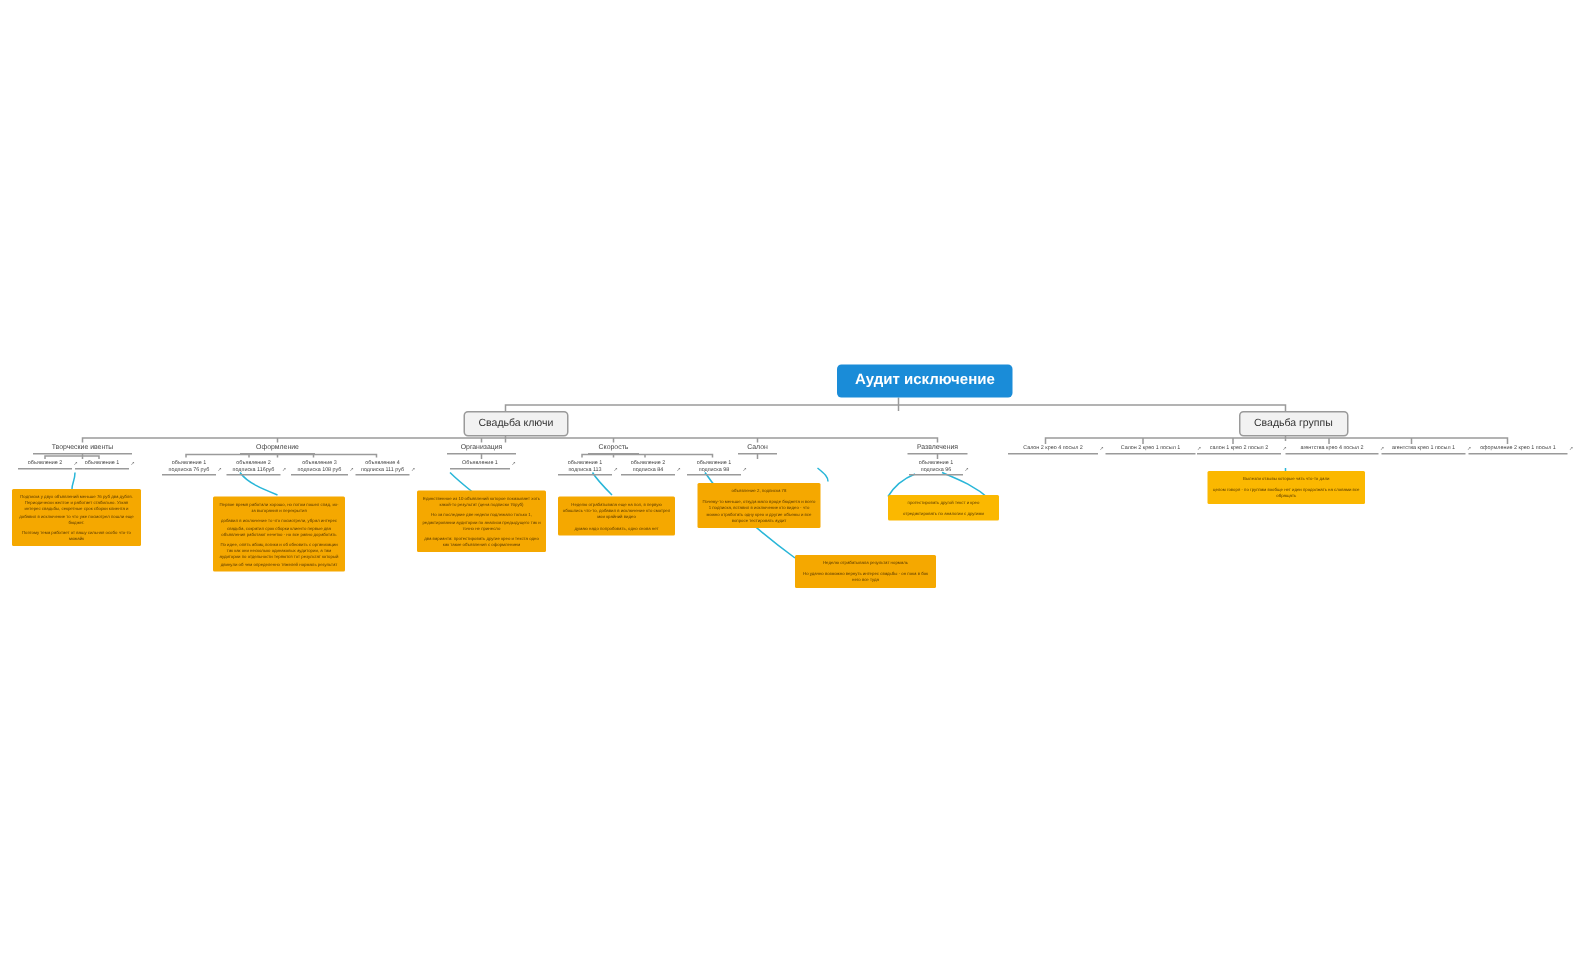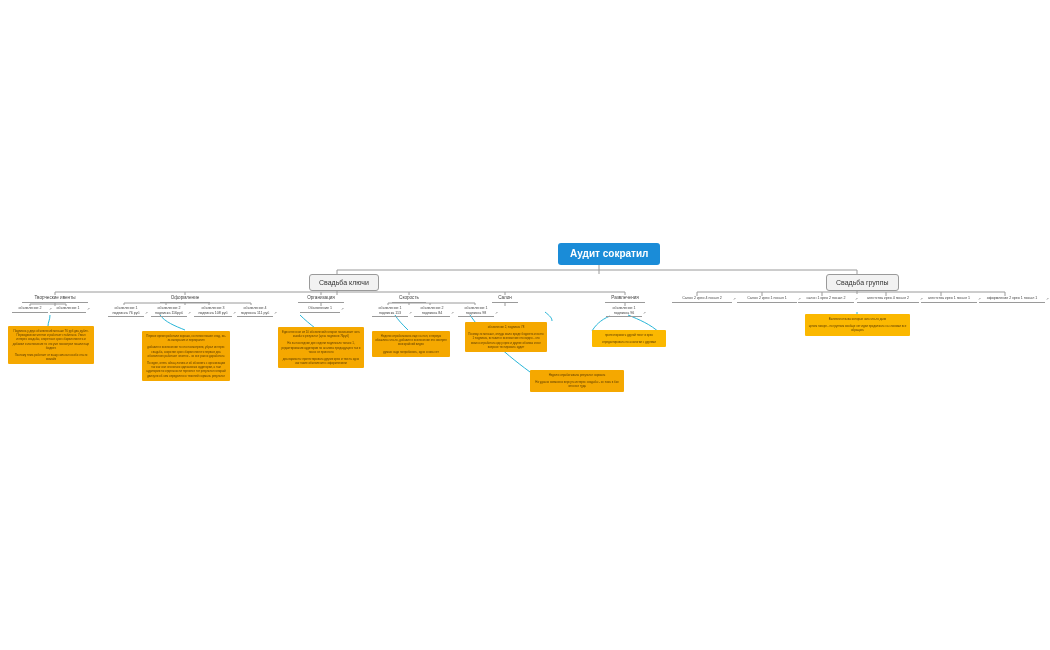--- a/index.html
+++ b/index.html
@@ -84,21 +84,21 @@
     <path d="M160,315 C165,322 175,326 185,330" stroke="#29b6d8" stroke-width="1" fill="none"></path>
     <path d="M300,315 C305,320 310,324 315,328" stroke="#29b6d8" stroke-width="1" fill="none"></path>
     <path d="M395,315 C398,320 402,324 408,330" stroke="#29b6d8" stroke-width="1" fill="none"></path>
     <path d="M470,315 C480,330 500,350 530,372" stroke="#29b6d8" stroke-width="1" fill="none"></path>
     <path d="M545,312 C550,316 552,318 552,321" stroke="#29b6d8" stroke-width="1" fill="none"></path>
     <path d="M610,316 C600,320 595,326 592,331" stroke="#29b6d8" stroke-width="1" fill="none"></path>
     <path d="M628,315 C640,320 650,324 660,333" stroke="#29b6d8" stroke-width="1" fill="none"></path>
     <path d="M857,312 C857,316 857,318 857,320" stroke="#29b6d8" stroke-width="1" fill="none"></path>
   </svg>
 
-  <div class="node root" style="left:558px;top:243px;">Аудит сократил</div>
+  <div class="node root" style="left:558px;top:243px;">Аудит исключение</div>
 
   <div class="node lvl2" style="left:309px;top:274px;">Свадьба ключи</div>
   <div class="node lvl2" style="left:826px;top:274px;">Свадьба группы</div>
 
   <div class="node cat" style="left:22px;top:295px;width:66px;">Творческие ивенты</div>
   <div class="node cat" style="left:160px;top:295px;width:50px;">Оформление</div>
   <div class="node cat" style="left:298px;top:295px;width:46px;">Организация</div>
   <div class="node cat" style="left:392px;top:295px;width:34px;">Скорость</div>
   <div class="node cat" style="left:492px;top:295px;width:26px;">Салон</div>
   <div class="node cat" style="left:605px;top:295px;width:40px;">Развлечения</div>

